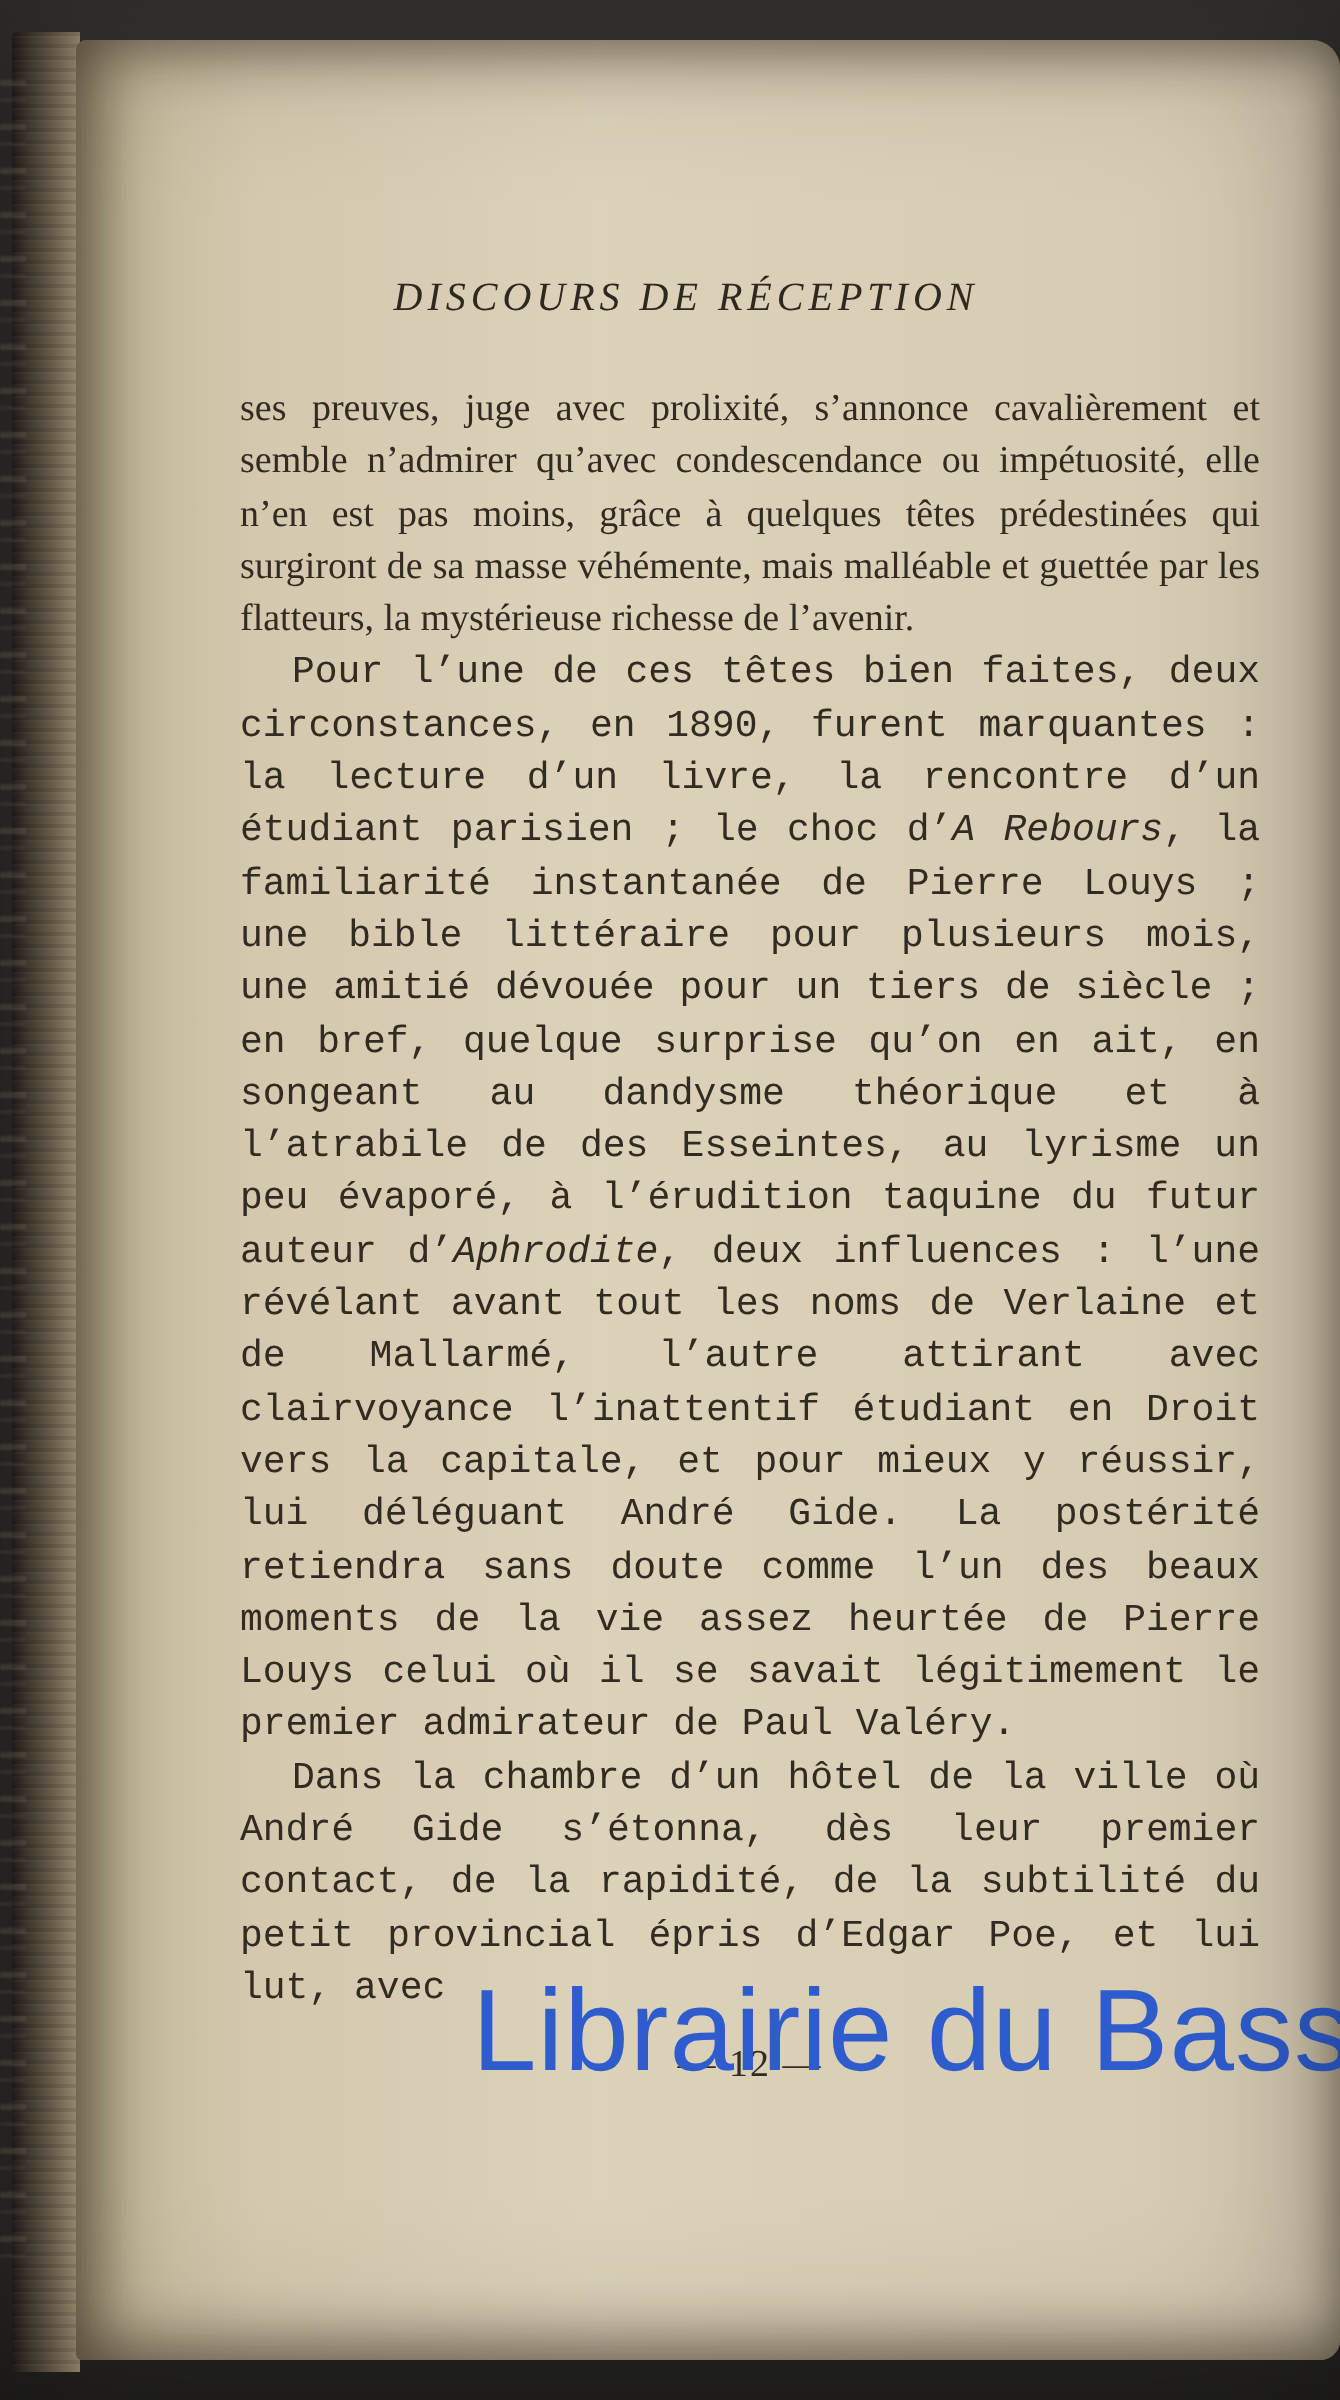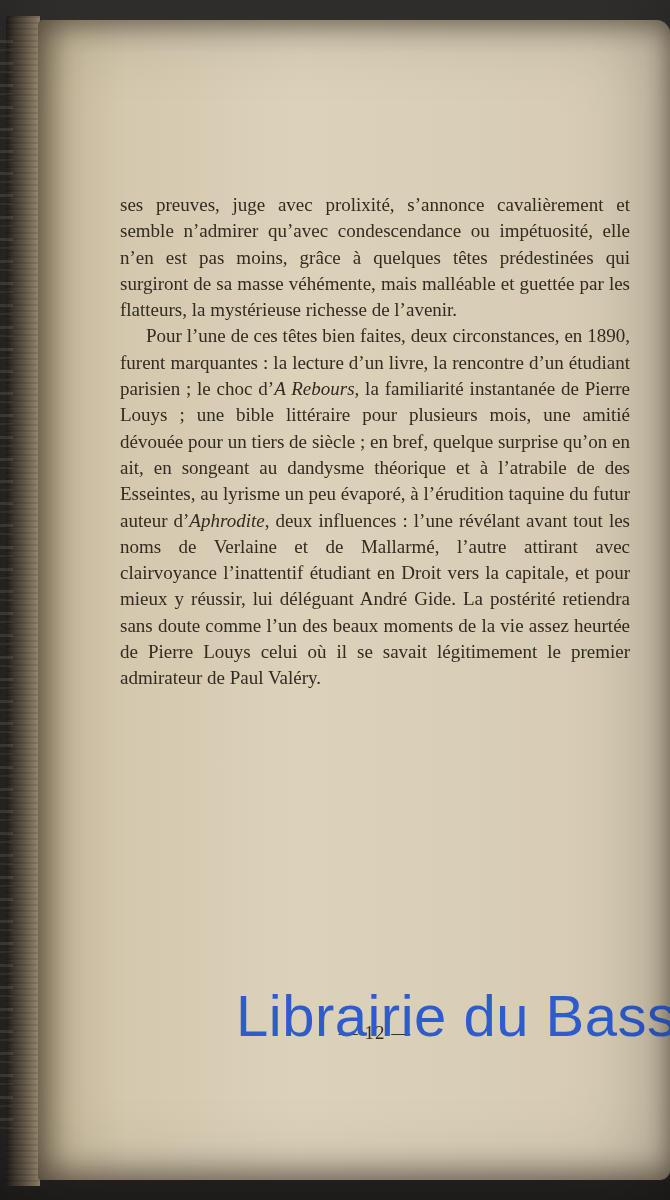--- a/index.html
+++ b/index.html
@@ -38,21 +38,21 @@
     position:absolute; left:70px; top:118px; width:470px;
     text-align:center; font-style:italic;
     font-size:20px; letter-spacing:2.5px; color:#2f2820;
   }
   .body-text {
     position:absolute; left:82px; top:172px; width:510px;
     text-align:justify; font-size:19px; line-height:26.3px;
     color:#322b21; text-justify:inter-word;
   }
   .body-text p { margin:0; }
-  .body-text p.indent { text-indent:26px; }
+  .body-text p.indent { text-indent:26px;font-family:Liberation Mono, monospace; }
   .body-text .it { font-style:italic; }
   .folio {
     position:absolute; left:82px; top:1002px; width:510px;
     text-align:center; font-size:19px; color:#322b21; letter-spacing:1px;
   }
   .watermark {
     position:absolute; left:236px; top:982px;
     font-family:"Liberation Sans","DejaVu Sans",sans-serif;
     font-size:58px; font-weight:400; color:#2e5ccd;
     white-space:nowrap; letter-spacing:0.5px;
@@ -65,24 +65,26 @@
 </style>
 </head>
 <body>
 
 <div class="photo">
 
   <div class="spine-edges"></div>
   <div class="edge-blur"></div>
 
   <div class="page">
+    <div class="running-head">DISCOURS DE RÉCEPTION</div>
 
     <div class="body-text">
         <p><span>ses preuves, juge avec prolixité, s’annonce cavalièrement et semble n’admirer qu’avec condescendance ou impétuosité, elle n’en est pas moins, grâce à quelques têtes prédestinées qui surgiront de sa masse véhémente, mais malléable et guettée par les flatteurs, la mystérieuse richesse de l’avenir.</span></p>
         <p class="indent"><span>Pour l’une de ces têtes bien faites, deux circonstances, en 1890, furent marquantes : la lecture d’un livre, la rencontre d’un étudiant parisien ; le choc d’</span><span class="it">A Rebours</span><span>, la familiarité instantanée de Pierre Louys ; une bible littéraire pour plusieurs mois, une amitié dévouée pour un tiers de siècle ; en bref, quelque surprise qu’on en ait, en songeant au dandysme théorique et à l’atrabile de des Esseintes, au lyrisme un peu évaporé, à l’érudition taquine du futur auteur d’</span><span class="it">Aphrodite</span><span>, deux influences : l’une révélant avant tout les noms de Verlaine et de Mallarmé, l’autre attirant avec clairvoyance l’inattentif étudiant en Droit vers la capitale, et pour mieux y réussir, lui déléguant André Gide. La postérité retiendra sans doute comme l’un des beaux moments de la vie assez heurtée de Pierre Louys celui où il se savait légitimement le premier admirateur de Paul Valéry.</span></p>
+        <p class="indent"><span>Dans la chambre d’un hôtel de la ville où André Gide s’étonna, dès leur premier contact, de la rapidité, de la subtilité du petit provincial épris d’Edgar Poe, et lui lut, avec</span></p>
       </div>
 
     <div class="folio">— 12 —</div>
   </div>
 
   <div class="watermark">Librairie du Bassin</div>
 
   <div class="vignette"></div>
 </div>
 

